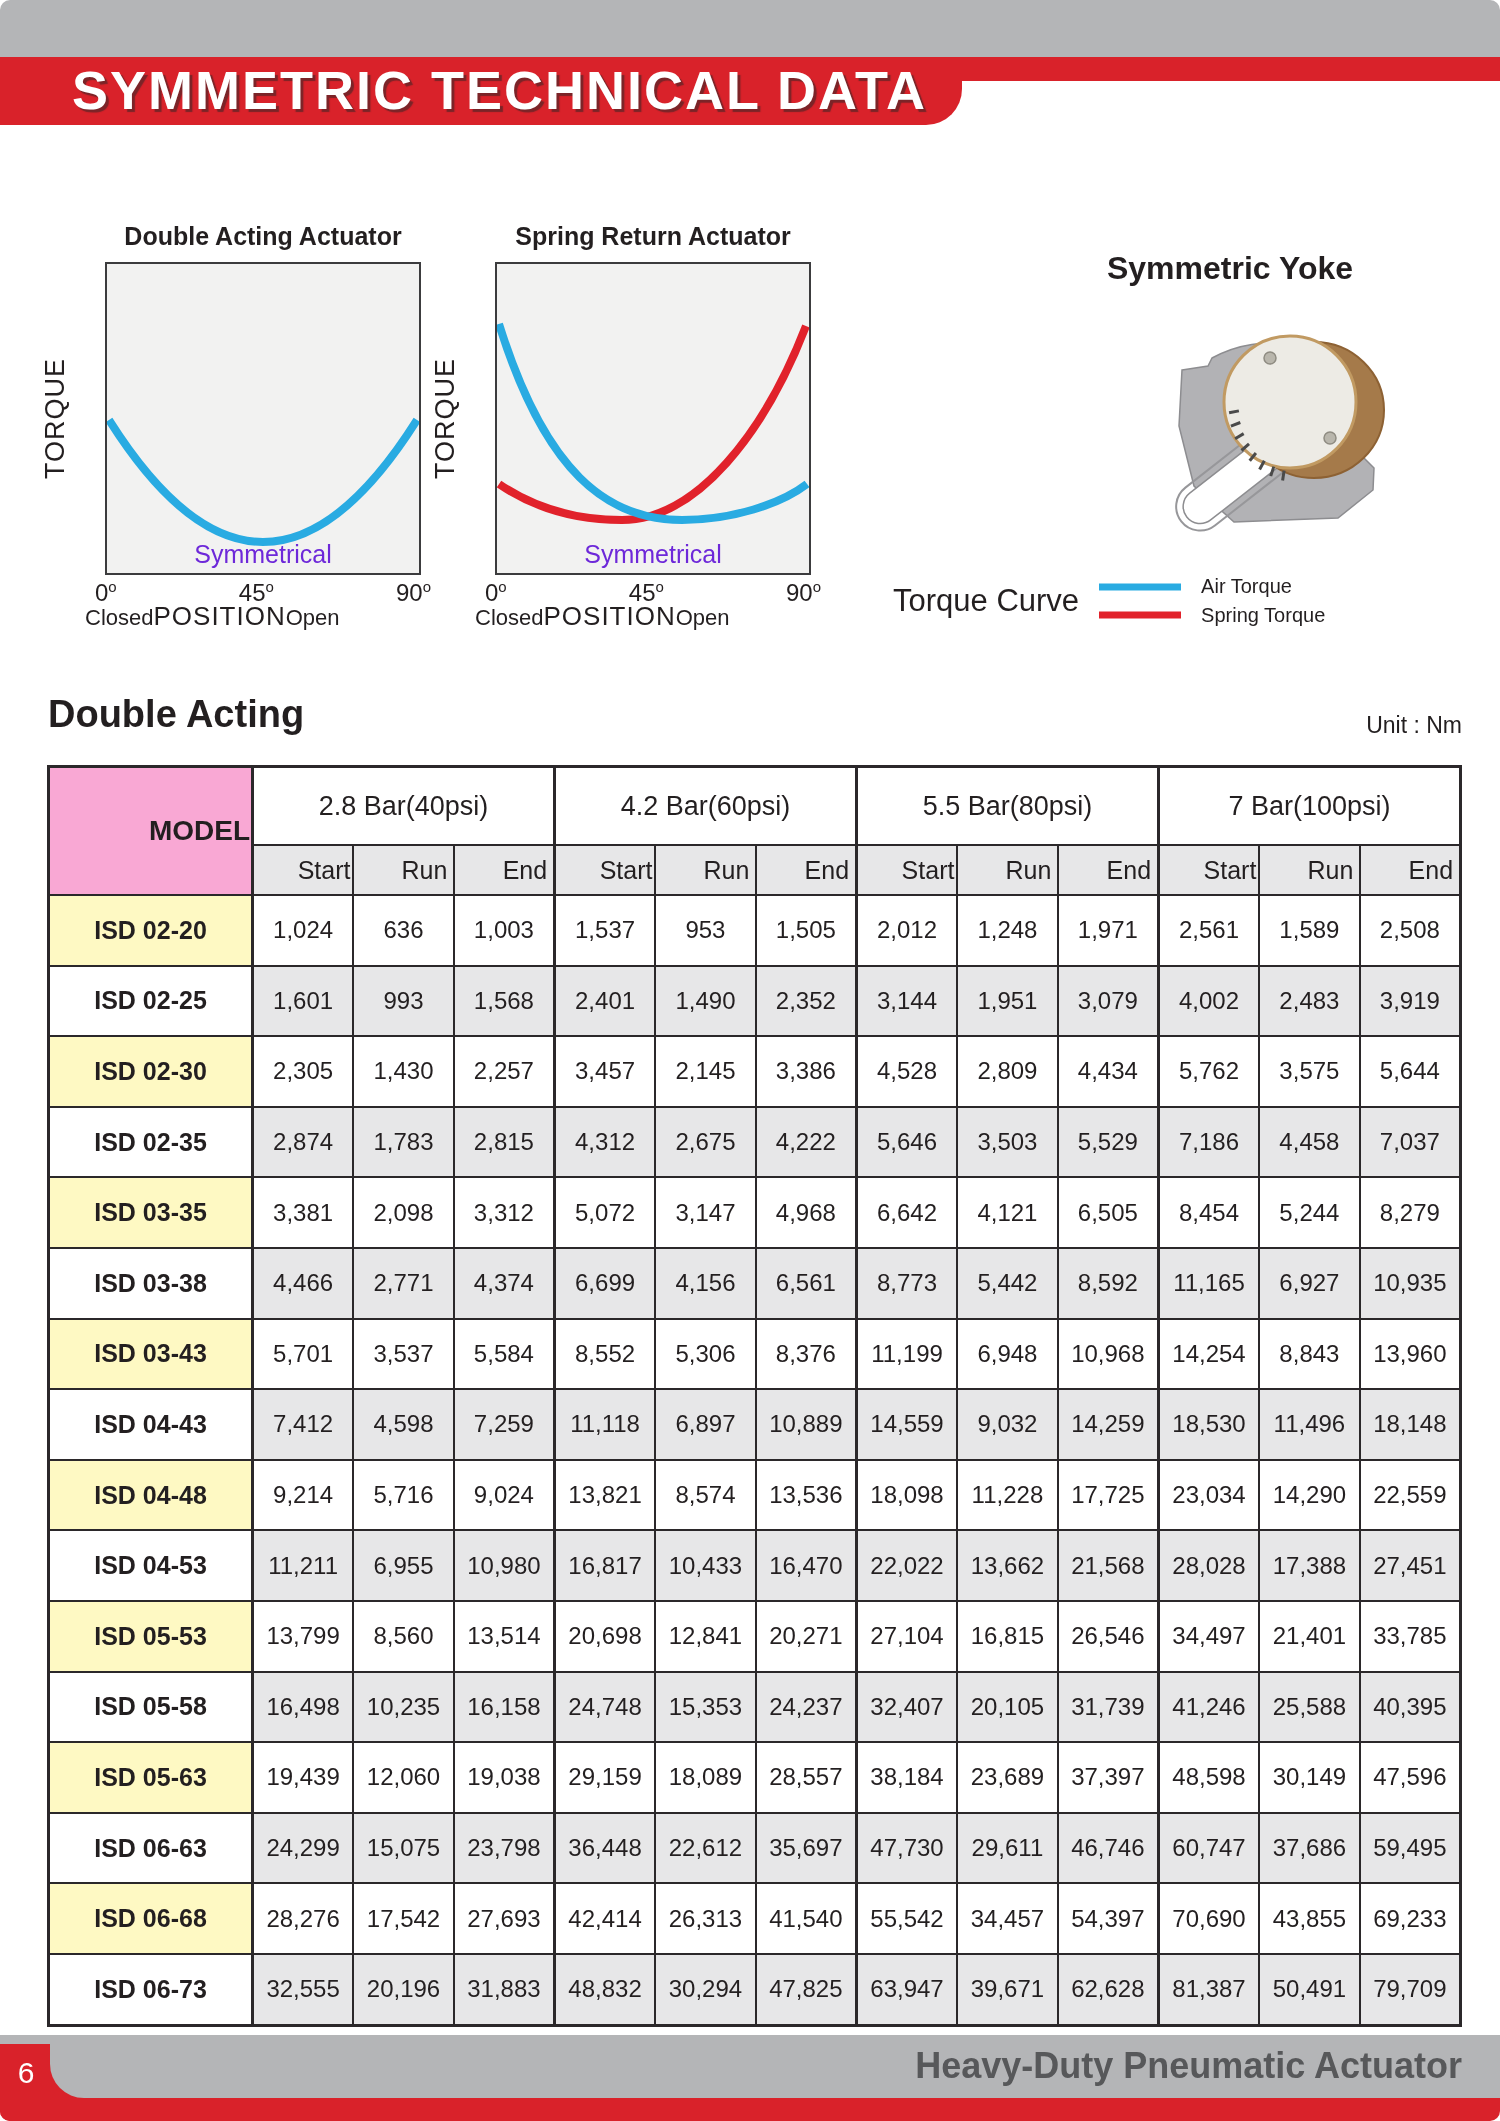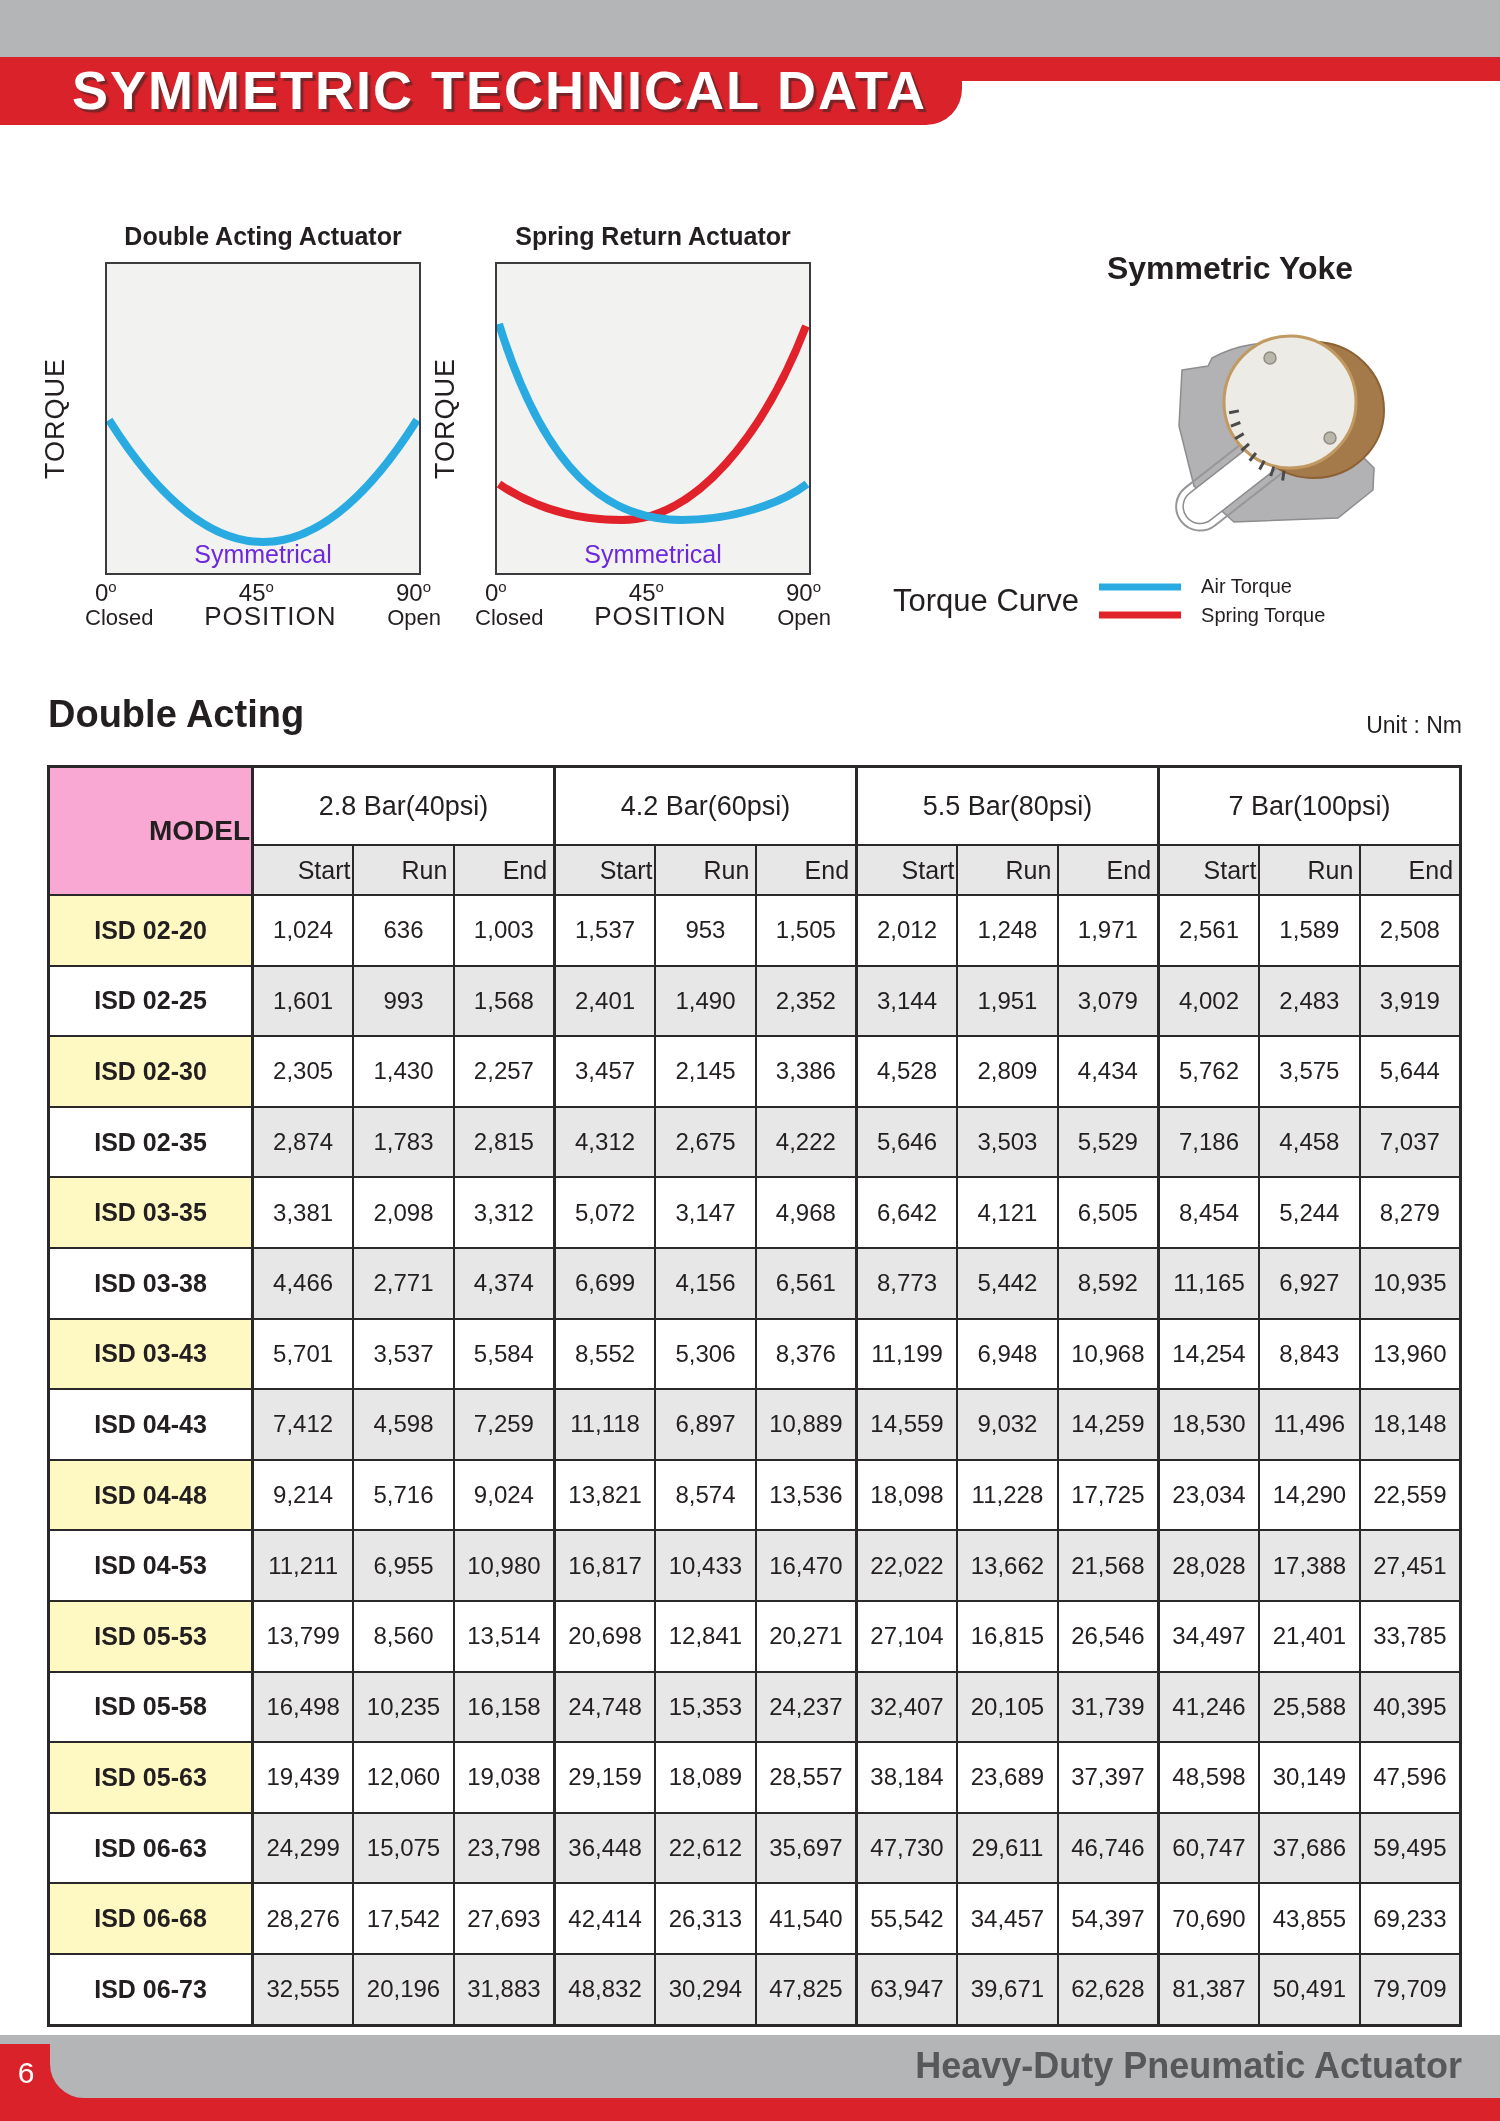--- a/index.html
+++ b/index.html
@@ -1,36 +1,36 @@
 <!DOCTYPE html>
 <html><head>
 <meta charset="utf-8">
 <style>
   html,body{margin:0;padding:0;background:#ffffff;}
   body{font-family:"Liberation Sans","DejaVu Sans",sans-serif;color:#231f20;}
-  #page{position:relative;width:1500px;height:2121px;background:#ffffff;overflow:hidden;}
+  #page{position:relative;width:1500px;height:2121px;background:#ffffff;overflow:hidden;border-radius:10px;}
   .abs{position:absolute;}
 
   
   .band-top{left:0;top:0;width:1500px;height:57px;background:#b4b5b7;}
   .ribbon-bar{left:0;top:57px;width:1500px;height:24px;background:#d9222a;}
   .ribbon-tab{left:0;top:57px;width:962px;height:68px;background:#d9222a;border-bottom-right-radius:36px;}
   .page-title{left:72px;top:57px;height:68px;line-height:66px;font-size:54px;font-weight:bold;
     color:#ffffff;letter-spacing:2px;white-space:nowrap;text-shadow:3px 3px 1px rgba(45,38,38,.55);}
 
   
   .chart-title{width:316px;text-align:center;font-size:25px;font-weight:bold;}
   .chart-box{width:316px;height:313px;background:#f2f2f1;border:2px solid #3c3c3e;box-sizing:border-box;}
   .chart-box svg{position:absolute;left:0;top:0;}
   .sym-label{position:absolute;left:0;bottom:4px;width:100%;text-align:center;font-size:25px;color:#6d28d9;}
   .ylab{width:30px;height:313px;display:flex;align-items:center;justify-content:center;}
   .ylab span{transform:rotate(-90deg);white-space:nowrap;font-size:27px;letter-spacing:1px;}
   .ticks{width:336px;display:flex;justify-content:space-between;font-size:24px;}
   .ticks sup{font-size:15px;}
-  .caps{width:356px;display:flex;justify-content:space-between;align-items:baseline;font-size:22px;}
+  .caps{width:356px;display:flex;justify-content:flex-start;align-items:baseline;font-size:22px;}
   .caps .pos{font-size:26px;letter-spacing:1px;}
 
   
   .yoke-title{left:1040px;top:250px;width:380px;text-align:center;font-size:32px;font-weight:bold;}
   .legend{left:893px;top:572px;display:flex;align-items:center;gap:16px;}
   .legend-label{font-size:31px;}
   .legend-names div{font-size:20px;line-height:29px;}
 
   
   .section-heading{left:48px;top:693px;font-size:38px;font-weight:bold;}

